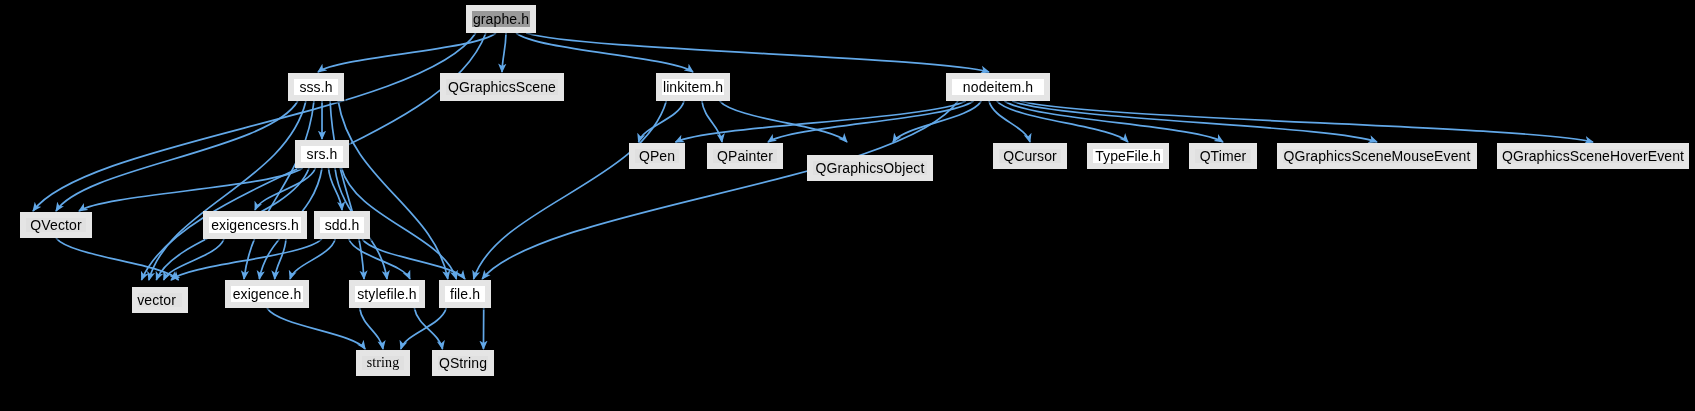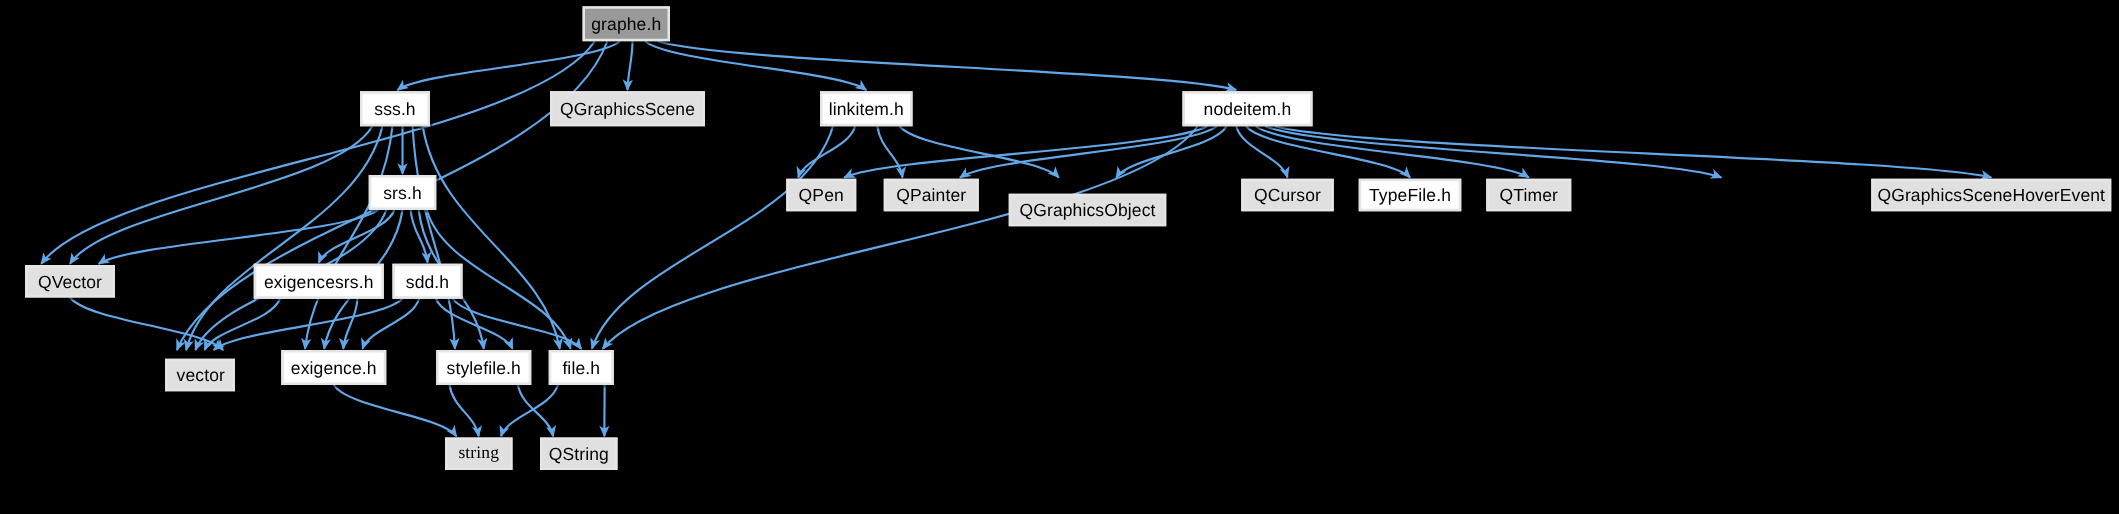--- a/index.html
+++ b/index.html
@@ -20,21 +20,21 @@
     left: 0; top: 0;
     width: 1695px;
     height: 411px;
   }
   .node {
     position: absolute;
     box-sizing: border-box;
     display: flex;
     align-items: center;
     justify-content: center;
-    border: 2px solid #e5e5e5;
+    border: 6px solid #e5e5e5;
     background: #ffffff;
     color: #000000;
     font-size: 14px;
     line-height: 1;
     white-space: nowrap;
     box-shadow: 2px 2px 0 rgba(0,0,0,0.45);
     z-index: 5;
     letter-spacing: 0.1px;
   }
   .node.sys {
@@ -132,20 +132,23 @@
     </div>
     <div class="node sys" style="left: 993px; top: 143px; width: 74px; height: 26px;">
       <span>QCursor</span>
     </div>
     <div class="node loc" style="left: 1087px; top: 143px; width: 82px; height: 26px;">
       <span>TypeFile.h</span>
     </div>
     <div class="node sys" style="left: 1189px; top: 143px; width: 68px; height: 26px;">
       <span>QTimer</span>
     </div>
+    <div class="node sys" style="left: 1277px; top: 143px; width: 200px; height: 26px;">
+      <span>QGraphicsSceneMouseEvent</span>
+    </div>
     <div class="node sys" style="left: 1497px; top: 143px; width: 192px; height: 26px;">
       <span>QGraphicsSceneHoverEvent</span>
     </div>
     <div class="node sys" style="left: 20px; top: 212px; width: 72px; height: 26px;">
       <span>QVector</span>
     </div>
     <div class="node loc" style="left: 203px; top: 211px; width: 104px; height: 28px;">
       <span>exigencesrs.h</span>
     </div>
     <div class="node loc" style="left: 314px; top: 211px; width: 56px; height: 28px;">

